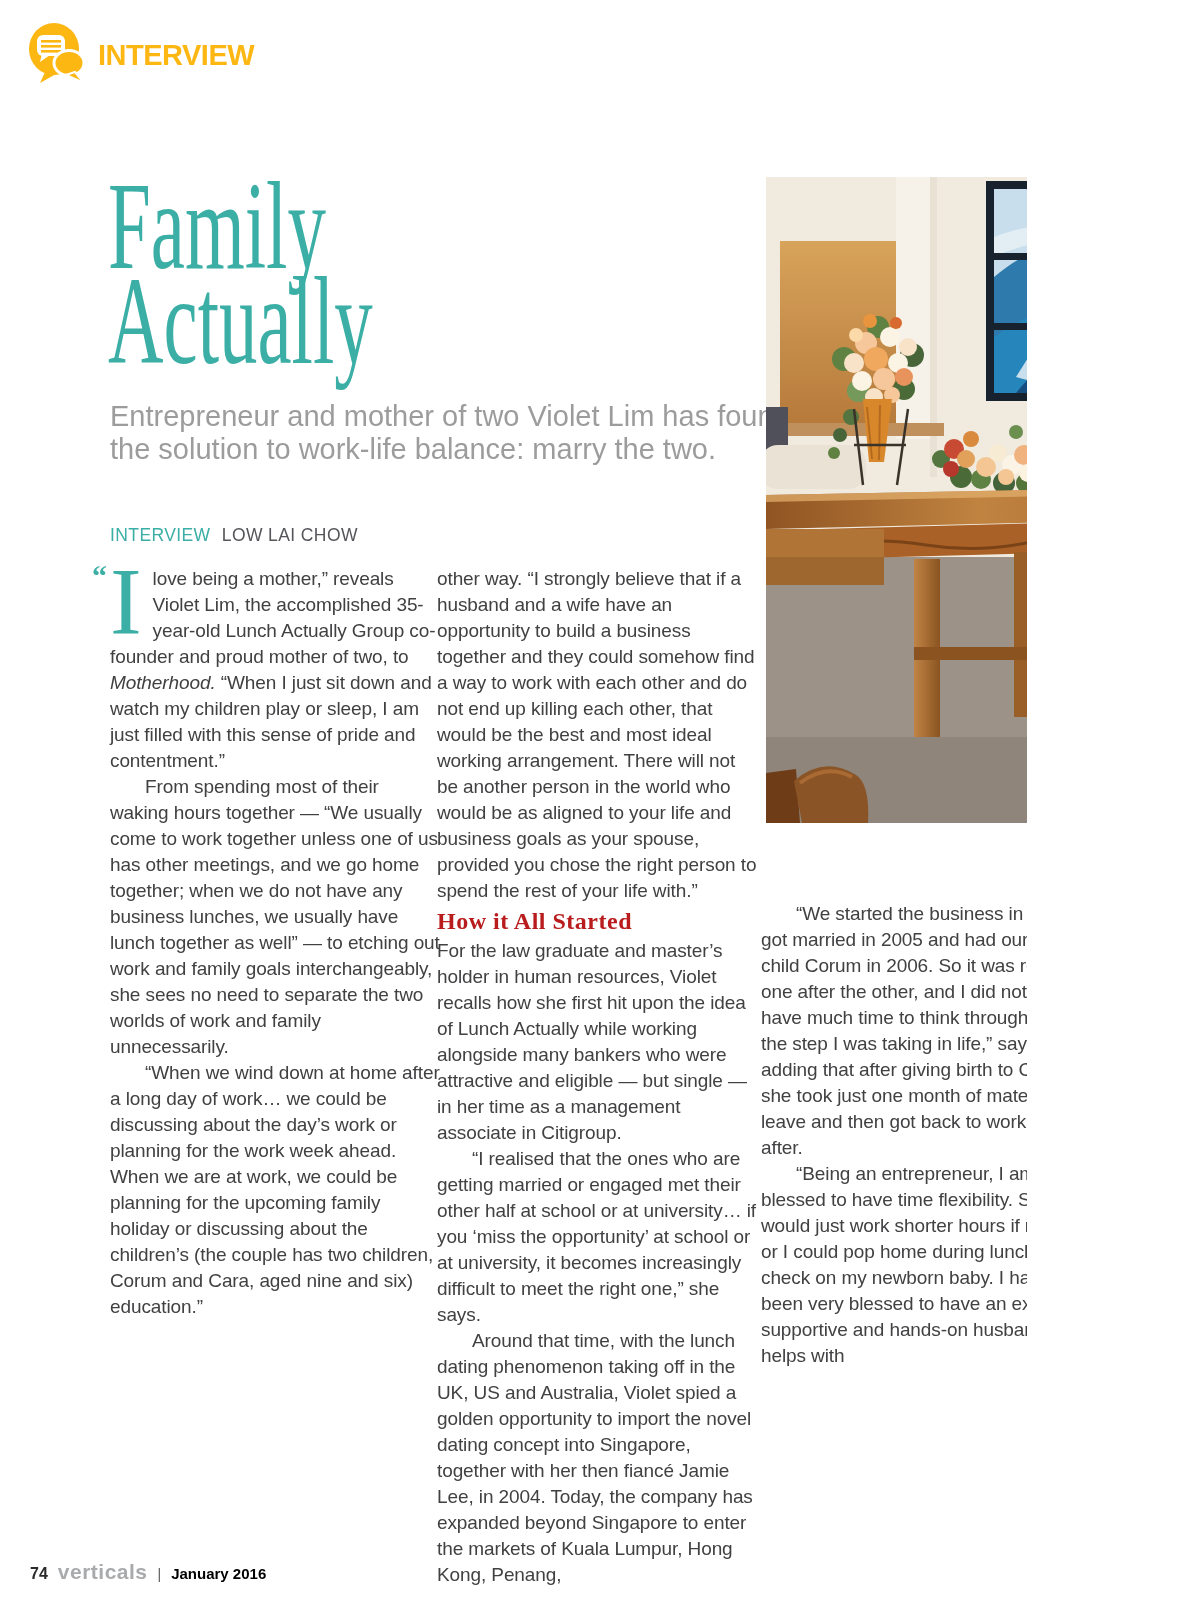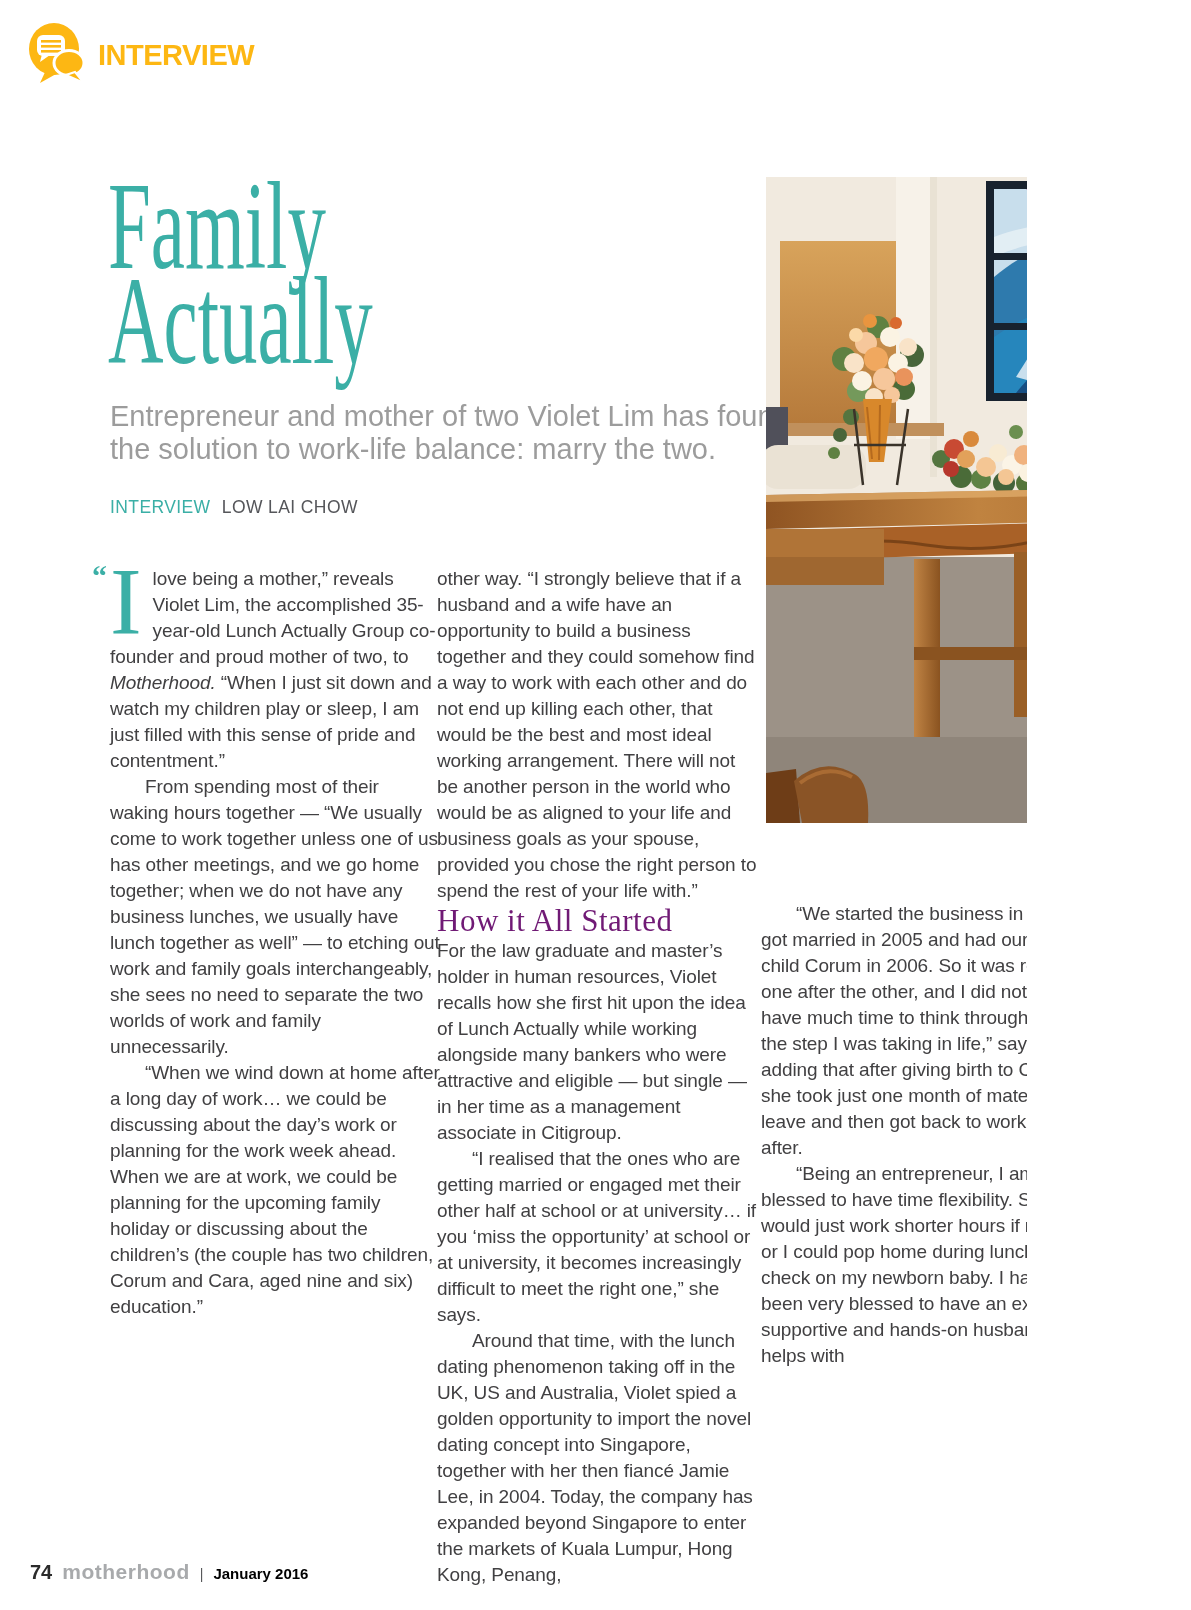--- a/index.html
+++ b/index.html
@@ -9,47 +9,47 @@
   
   .brand{position:absolute;left:28px;top:22px;display:flex;align-items:center;gap:12px;}
   .brand-label{font-size:29px;font-weight:bold;color:#FDB713;letter-spacing:-0.5px;}
 
   
   .title{position:absolute;left:108px;top:179px;color:#3BAFA6;
          font-family:"Liberation Serif",serif;font-size:124px;line-height:95px;
          transform:scaleX(0.62);transform-origin:0 0;white-space:nowrap;}
   .subtitle{position:absolute;left:110px;top:400px;width:710px;
             font-size:29px;line-height:32.5px;color:#9C9C9C;}
-  .byline{position:absolute;left:110px;top:497px;font-size:17.5px;letter-spacing:.4px;}
+  .byline{position:absolute;left:110px;top:525px;font-size:17.5px;letter-spacing:.4px;}
   .byline .b-label{color:#3BAFA6;}
   .byline .b-name{color:#55565A;margin-left:6px;}
 
   
   .col{position:absolute;font-size:19px;line-height:26px;color:#414042;letter-spacing:-0.1px;}
   .col p{margin:0;text-indent:35px;}
   .col p.flush{text-indent:0;}
   .col-1{left:110px;top:566px;width:332px;}
   .col-2{left:437px;top:566px;width:322px;}
   .col-3{left:761px;top:901px;width:338px;}
   p.drop{position:relative;text-indent:0;}
   .oq{position:absolute;left:-18px;top:-3px;color:#3BAFA6;font-size:30px;
       font-family:"Liberation Serif",serif;font-weight:bold;}
   .dropcap{float:left;font-family:"Liberation Serif",serif;color:#3BAFA6;
            font-size:95px;line-height:72px;height:72px;padding-right:11px;}
-  .xhead{font-family:"Liberation Serif",serif;color:#701a75;font-size:31px;
-         line-height:34px;margin:16px 0 8px 0;text-indent:0 !important;letter-spacing:.5px;}
+  .xhead{font-family:"Liberation Serif",serif;color:#b91c1c;font-size:24px;
+         line-height:34px;margin:16px 0 8px 0;text-indent:0 !important;letter-spacing:.5px;font-weight:bold;}
   em{font-style:italic;}
 
   
   .photo{position:absolute;left:766px;top:177px;width:425px;height:646px;overflow:hidden;}
   .photo svg{display:block;}
 
   
   .footer{position:absolute;left:30px;top:1560px;display:flex;align-items:baseline;gap:10px;}
-  .pg{font-size:20px;font-weight:bold;color:#2B2B2B;text-align:right;}
+  .pg{font-size:16px;font-weight:bold;color:#2B2B2B;text-align:right;}
   .mag{font-size:21px;font-weight:bold;color:#A8AAAC;letter-spacing:.5px;}
   .sep{font-size:14px;color:#58595B;}
   .issue{font-size:15px;font-weight:bold;color:#000000;}
 </style>
 </head>
 <body>
 
 <div class="page">
 
   <div class="brand">
@@ -287,18 +287,18 @@
     <p>Around that time, with the lunch dating phenomenon taking off in the UK, US and Australia, Violet spied a golden opportunity to import the novel dating concept into Singapore, together with her then fiancé Jamie Lee, in 2004. Today, the company has expanded beyond Singapore to enter the markets of Kuala Lumpur, Hong Kong, Penang,</p>
   </div>
 
   <div class="col col-3">
     <p>“We started the business in 2004, got married in 2005 and had our first child Corum in 2006. So it was really one after the other, and I did not really have much time to think through each of the step I was taking in life,” says Violet, adding that after giving birth to Corum, she took just one month of maternity leave and then got back to work right after.</p>
     <p>“Being an entrepreneur, I am very blessed to have time flexibility. So I would just work shorter hours if needed, or I could pop home during lunch time to check on my newborn baby. I have also been very blessed to have an extremely supportive and hands-on husband who helps with</p>
   </div>
 
   <div class="footer">
     <span class="pg">74</span>
-    <span class="mag">motherhood</span>
+    <span class="mag">verticals</span>
     <span class="sep">|</span>
     <span class="issue">January 2016</span>
   </div>
 
 </div>
 
 </body></html>

